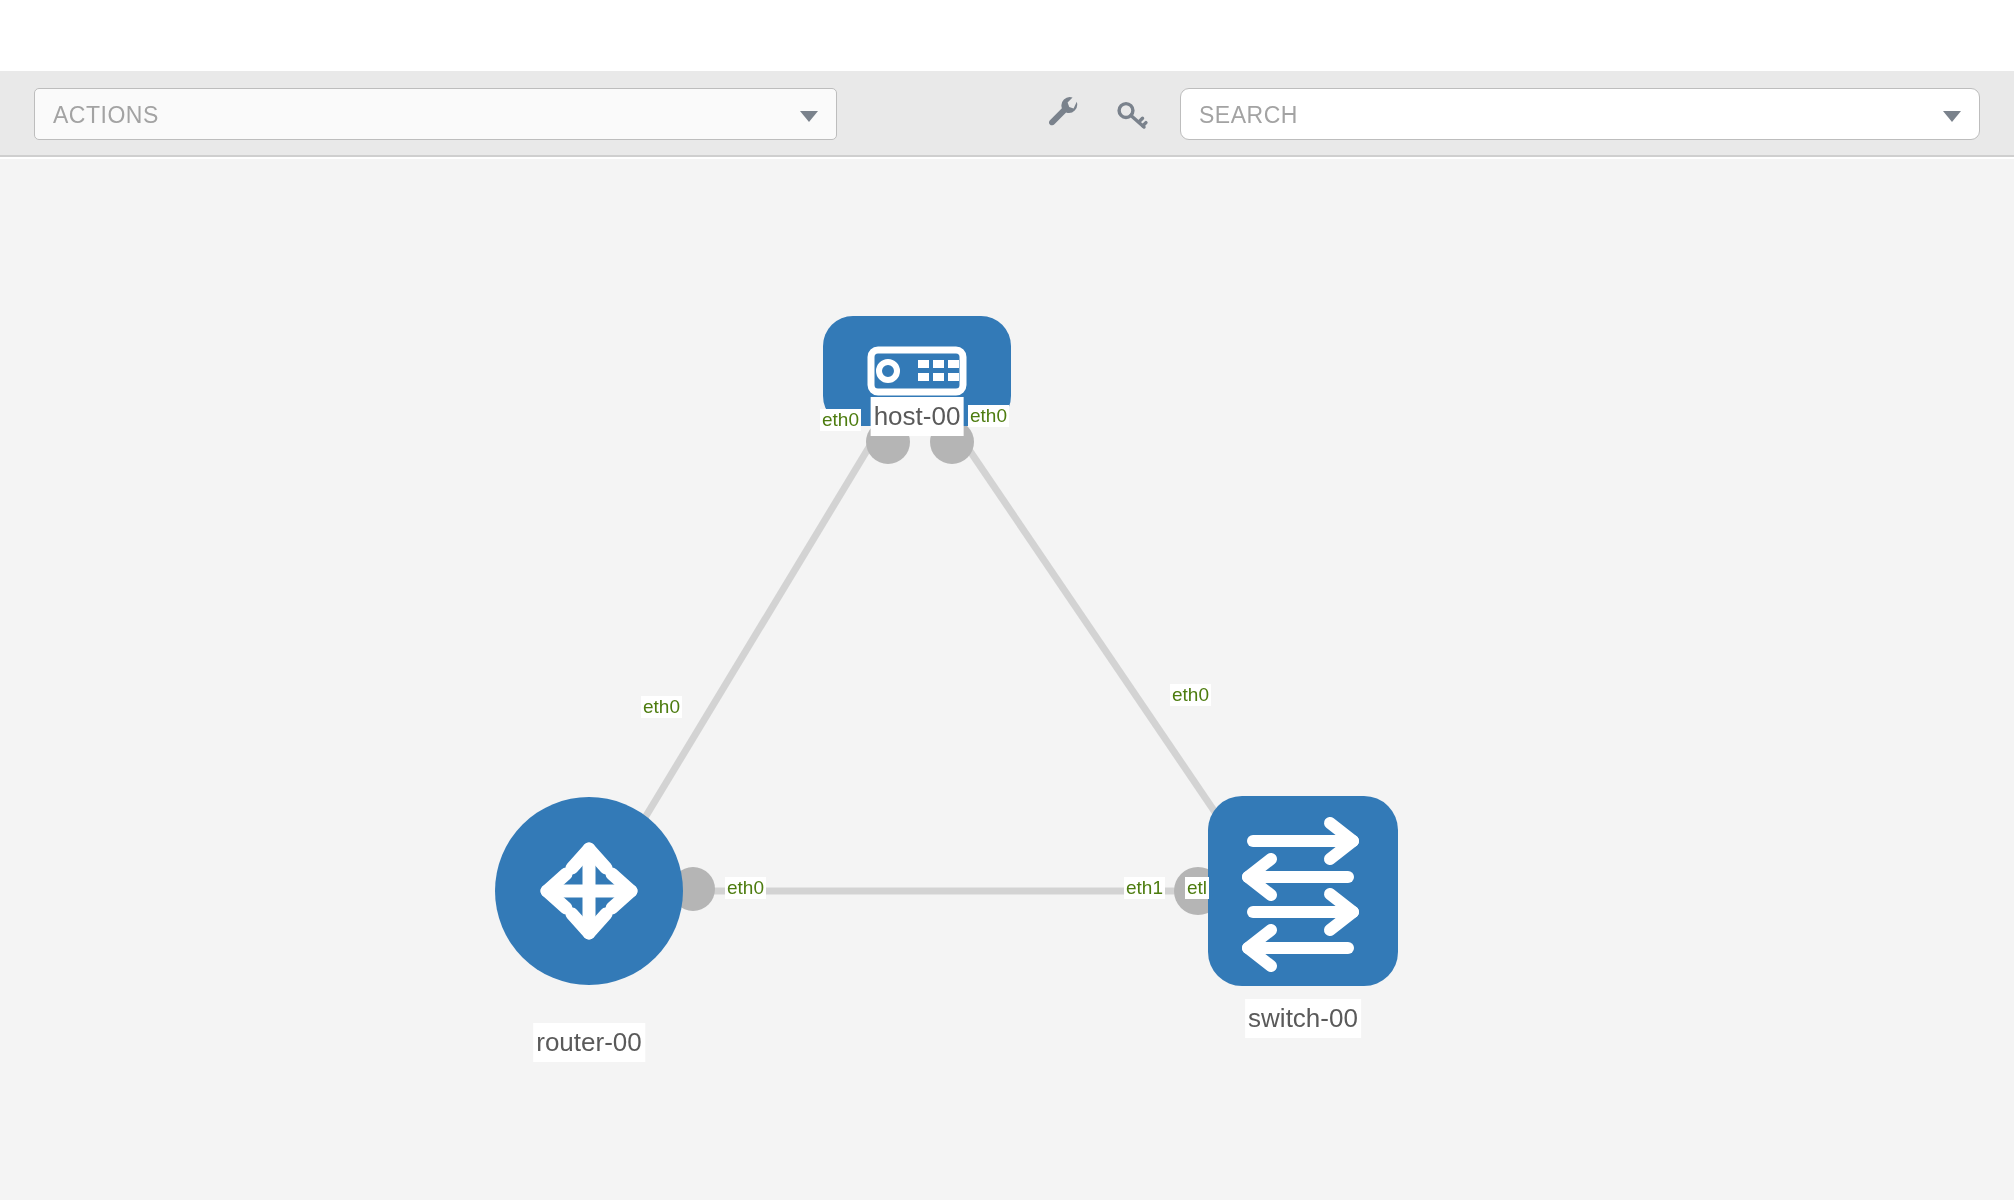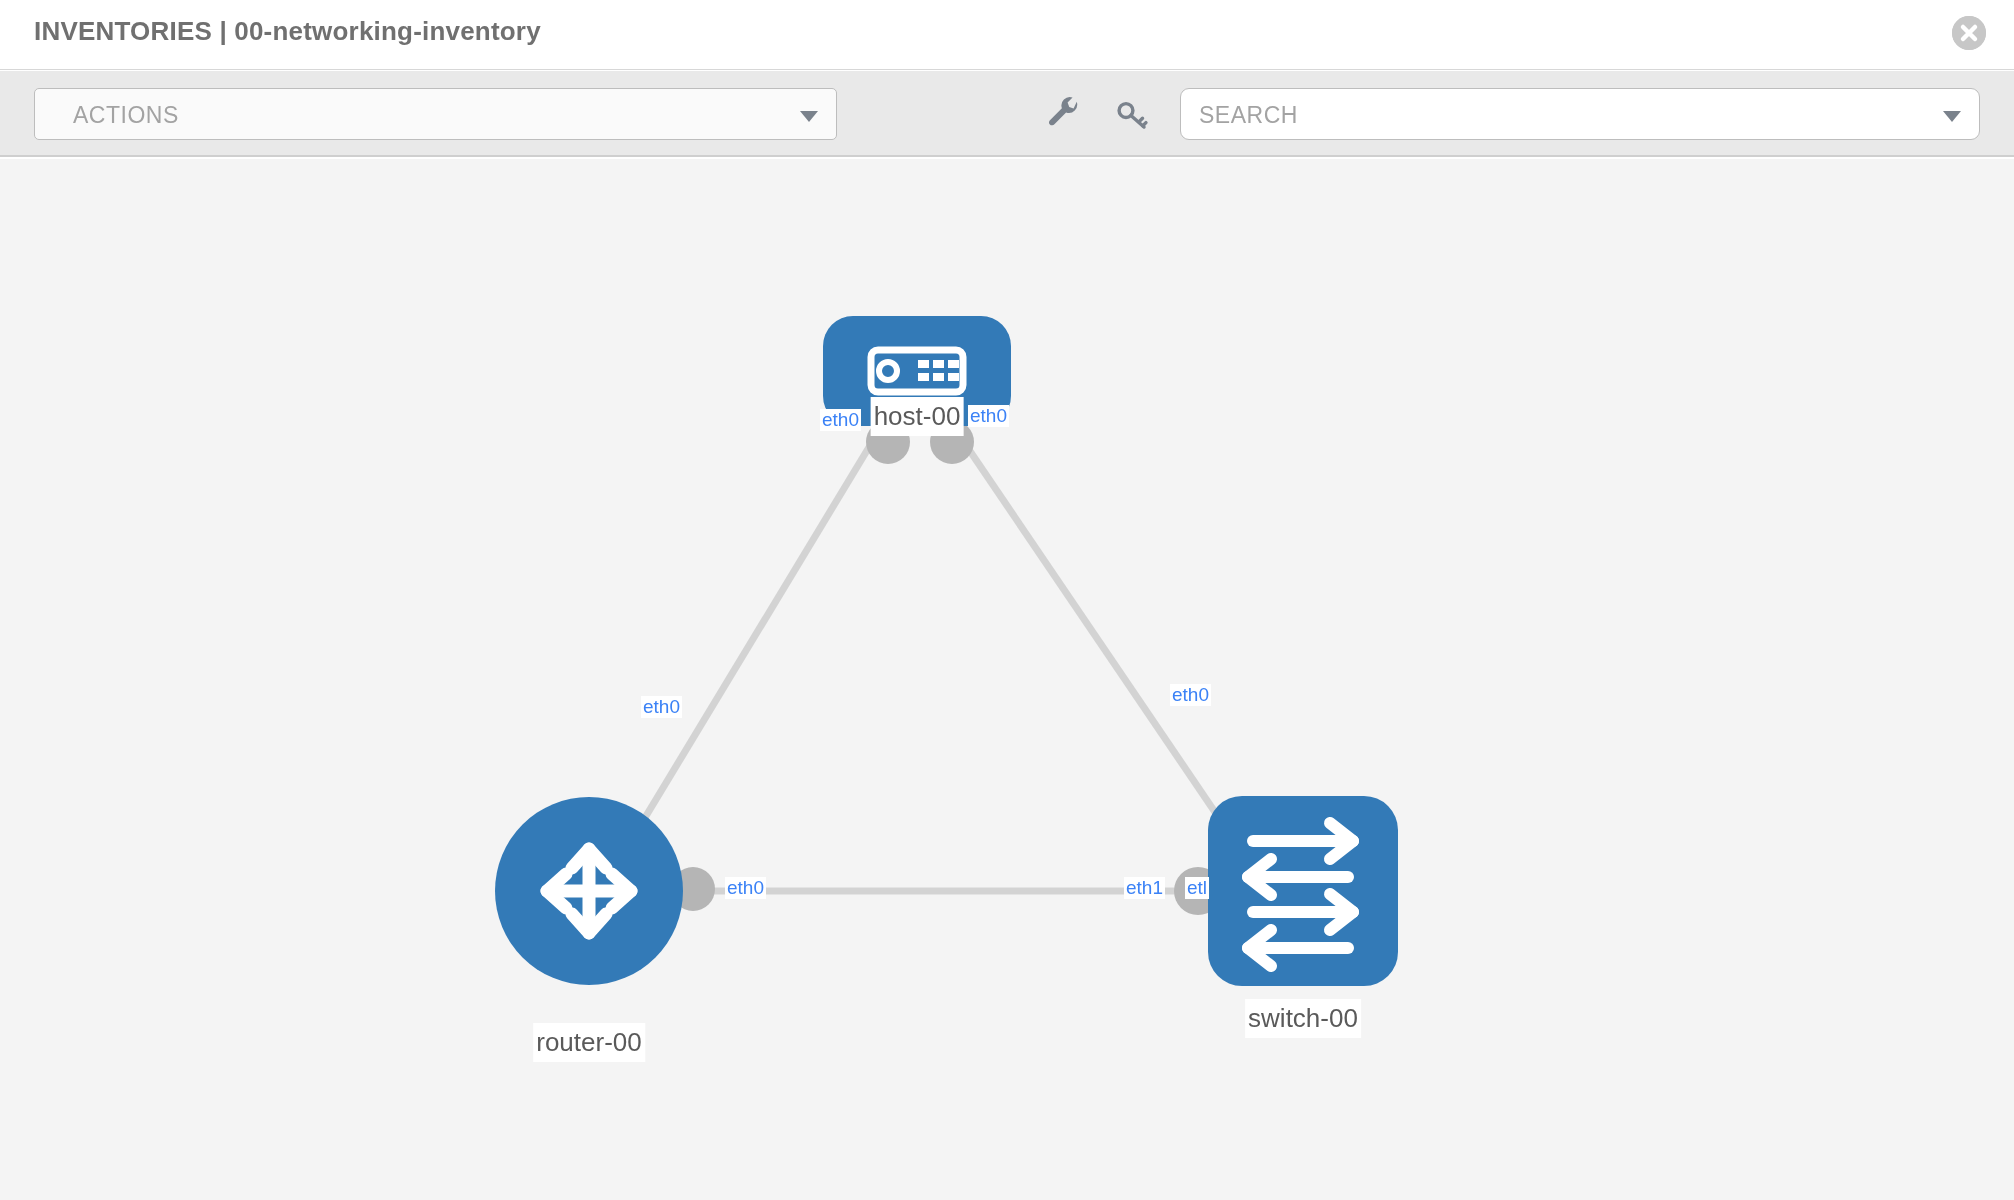--- a/index.html
+++ b/index.html
@@ -34,21 +34,21 @@
     background: #e9e9e9; border-bottom: 2px solid #cfcfcf;
   }
   .actions-select {
     position: absolute; left: 34px; top: 17px;
     width: 803px; height: 52px;
     background: #fafafa; border: 1px solid #bdbdbd; border-radius: 5px;
     cursor: pointer;
   }
   .actions-label {
     position: absolute; left: 18px; top: 13px;
-    font-size: 23px; color: #a3a3a3; letter-spacing: 0.5px; margin-left: 20px;
+    font-size: 23px; color: #a3a3a3; letter-spacing: 0.5px;
   }
   .caret {
     position: absolute; right: 18px; top: 22px;
     width: 0; height: 0;
     border-left: 9px solid transparent;
     border-right: 9px solid transparent;
     border-top: 11px solid #7a828c;
   }
   .tool-icon {
     position: absolute; top: 26px; width: 36px; height: 36px; cursor: pointer;
@@ -80,40 +80,31 @@
   .node-label {
     position: absolute;
     font-size: 26px; color: #5a5a5a;
     background: #ffffff;
     padding: 4px 3px;
     white-space: nowrap;
     transform: translateX(-50%);
   }
   .edge-label {
     position: absolute;
-    font-size: 19px; color: #3b82f6;
+    font-size: 19px; color: #4d7c0f;
     background: #ffffff;
     padding: 0 2px;
     white-space: nowrap;
   }
 </style>
 </head>
 <body>
 
 <div id="app">
 
-  <div class="header">
-    <div class="header-title">INVENTORIES | 00-networking-inventory</div>
-    <div class="close-btn">
-      <svg width="34" height="34" viewBox="0 0 34 34">
-        <circle cx="17" cy="17" r="17" fill="#c7c7c7"></circle>
-        <path d="M11 11 L23 23 M23 11 L11 23" stroke="#ffffff" stroke-width="4.5" stroke-linecap="round"></path>
-      </svg>
-    </div>
-  </div>
 
   <div class="toolbar">
 
     <div class="actions-select">
       <span class="actions-label">ACTIONS</span>
       <span class="caret"></span>
     </div>
 
     <div class="tool-icon wrench">
       <svg width="36" height="36" viewBox="0 0 24 24" fill="#7a828c">

